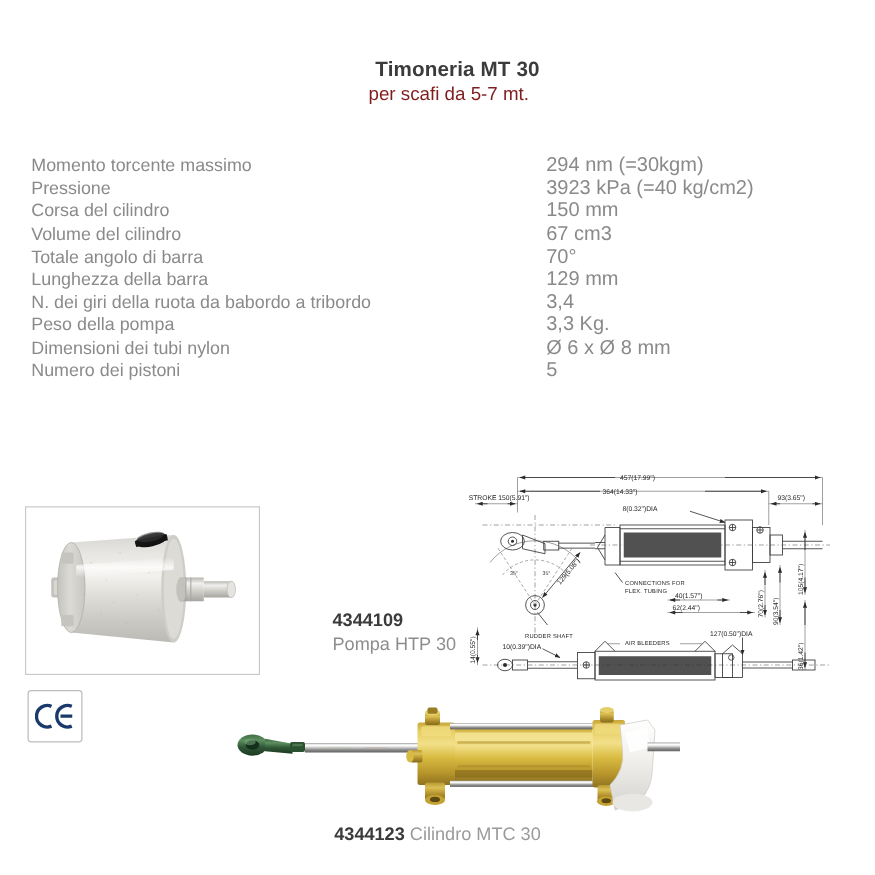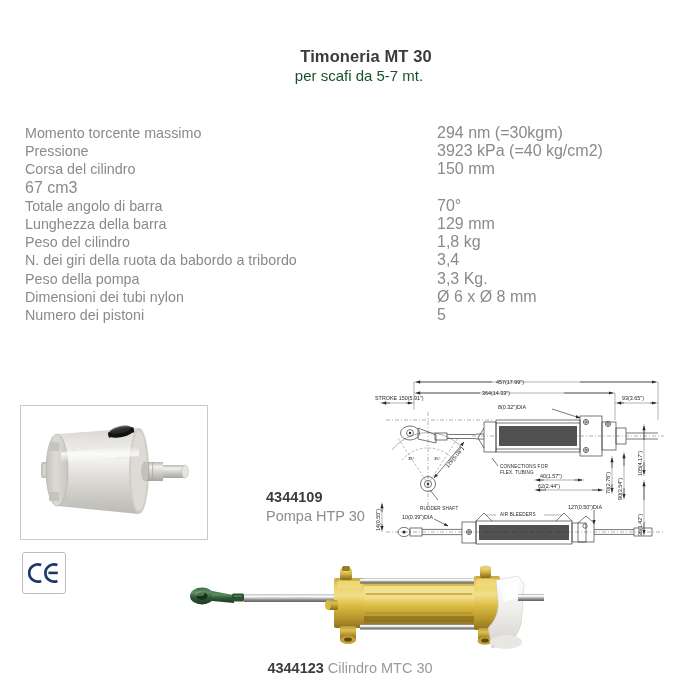--- a/index.html
+++ b/index.html
@@ -28,21 +28,21 @@
     font-size: 16.5px;
     font-weight: bold;
     color: #3b3b3b;
     letter-spacing: 0.1px;
     line-height: 20px;
     padding-left: 32px;
   }
   .subtitle {
     font-size: 15px;
     font-weight: normal;
-    color: #14532d;
+    color: #7f1d1d;
     line-height: 20px;
     padding-left: 18px;
   }
 
   
   .spec-table {
     position: absolute;
     left: 25px;
     top: 124px;
     width: 650px;
@@ -179,33 +179,30 @@
   </div>
   <div class="spec-row">
     <div class="spec-label">Pressione</div>
     <div class="spec-value">3923 kPa (=40 kg/cm2)</div>
   </div>
   <div class="spec-row">
     <div class="spec-label">Corsa del cilindro</div>
     <div class="spec-value">150 mm</div>
   </div>
   <div class="spec-row">
+    <div class="spec-label">Volume del cilindro</div>
     <div class="spec-value">67 cm3</div>
   </div>
   <div class="spec-row">
     <div class="spec-label">Totale angolo di barra</div>
     <div class="spec-value">70°</div>
   </div>
   <div class="spec-row">
     <div class="spec-label">Lunghezza della barra</div>
     <div class="spec-value">129 mm</div>
-  </div>
-  <div class="spec-row">
-    <div class="spec-label">Peso del cilindro</div>
-    <div class="spec-value">1,8 kg</div>
   </div>
   <div class="spec-row">
     <div class="spec-label">N. dei giri della ruota da babordo a tribordo</div>
     <div class="spec-value">3,4</div>
   </div>
   <div class="spec-row">
     <div class="spec-label">Peso della pompa</div>
     <div class="spec-value">3,3 Kg.</div>
   </div>
   <div class="spec-row">

